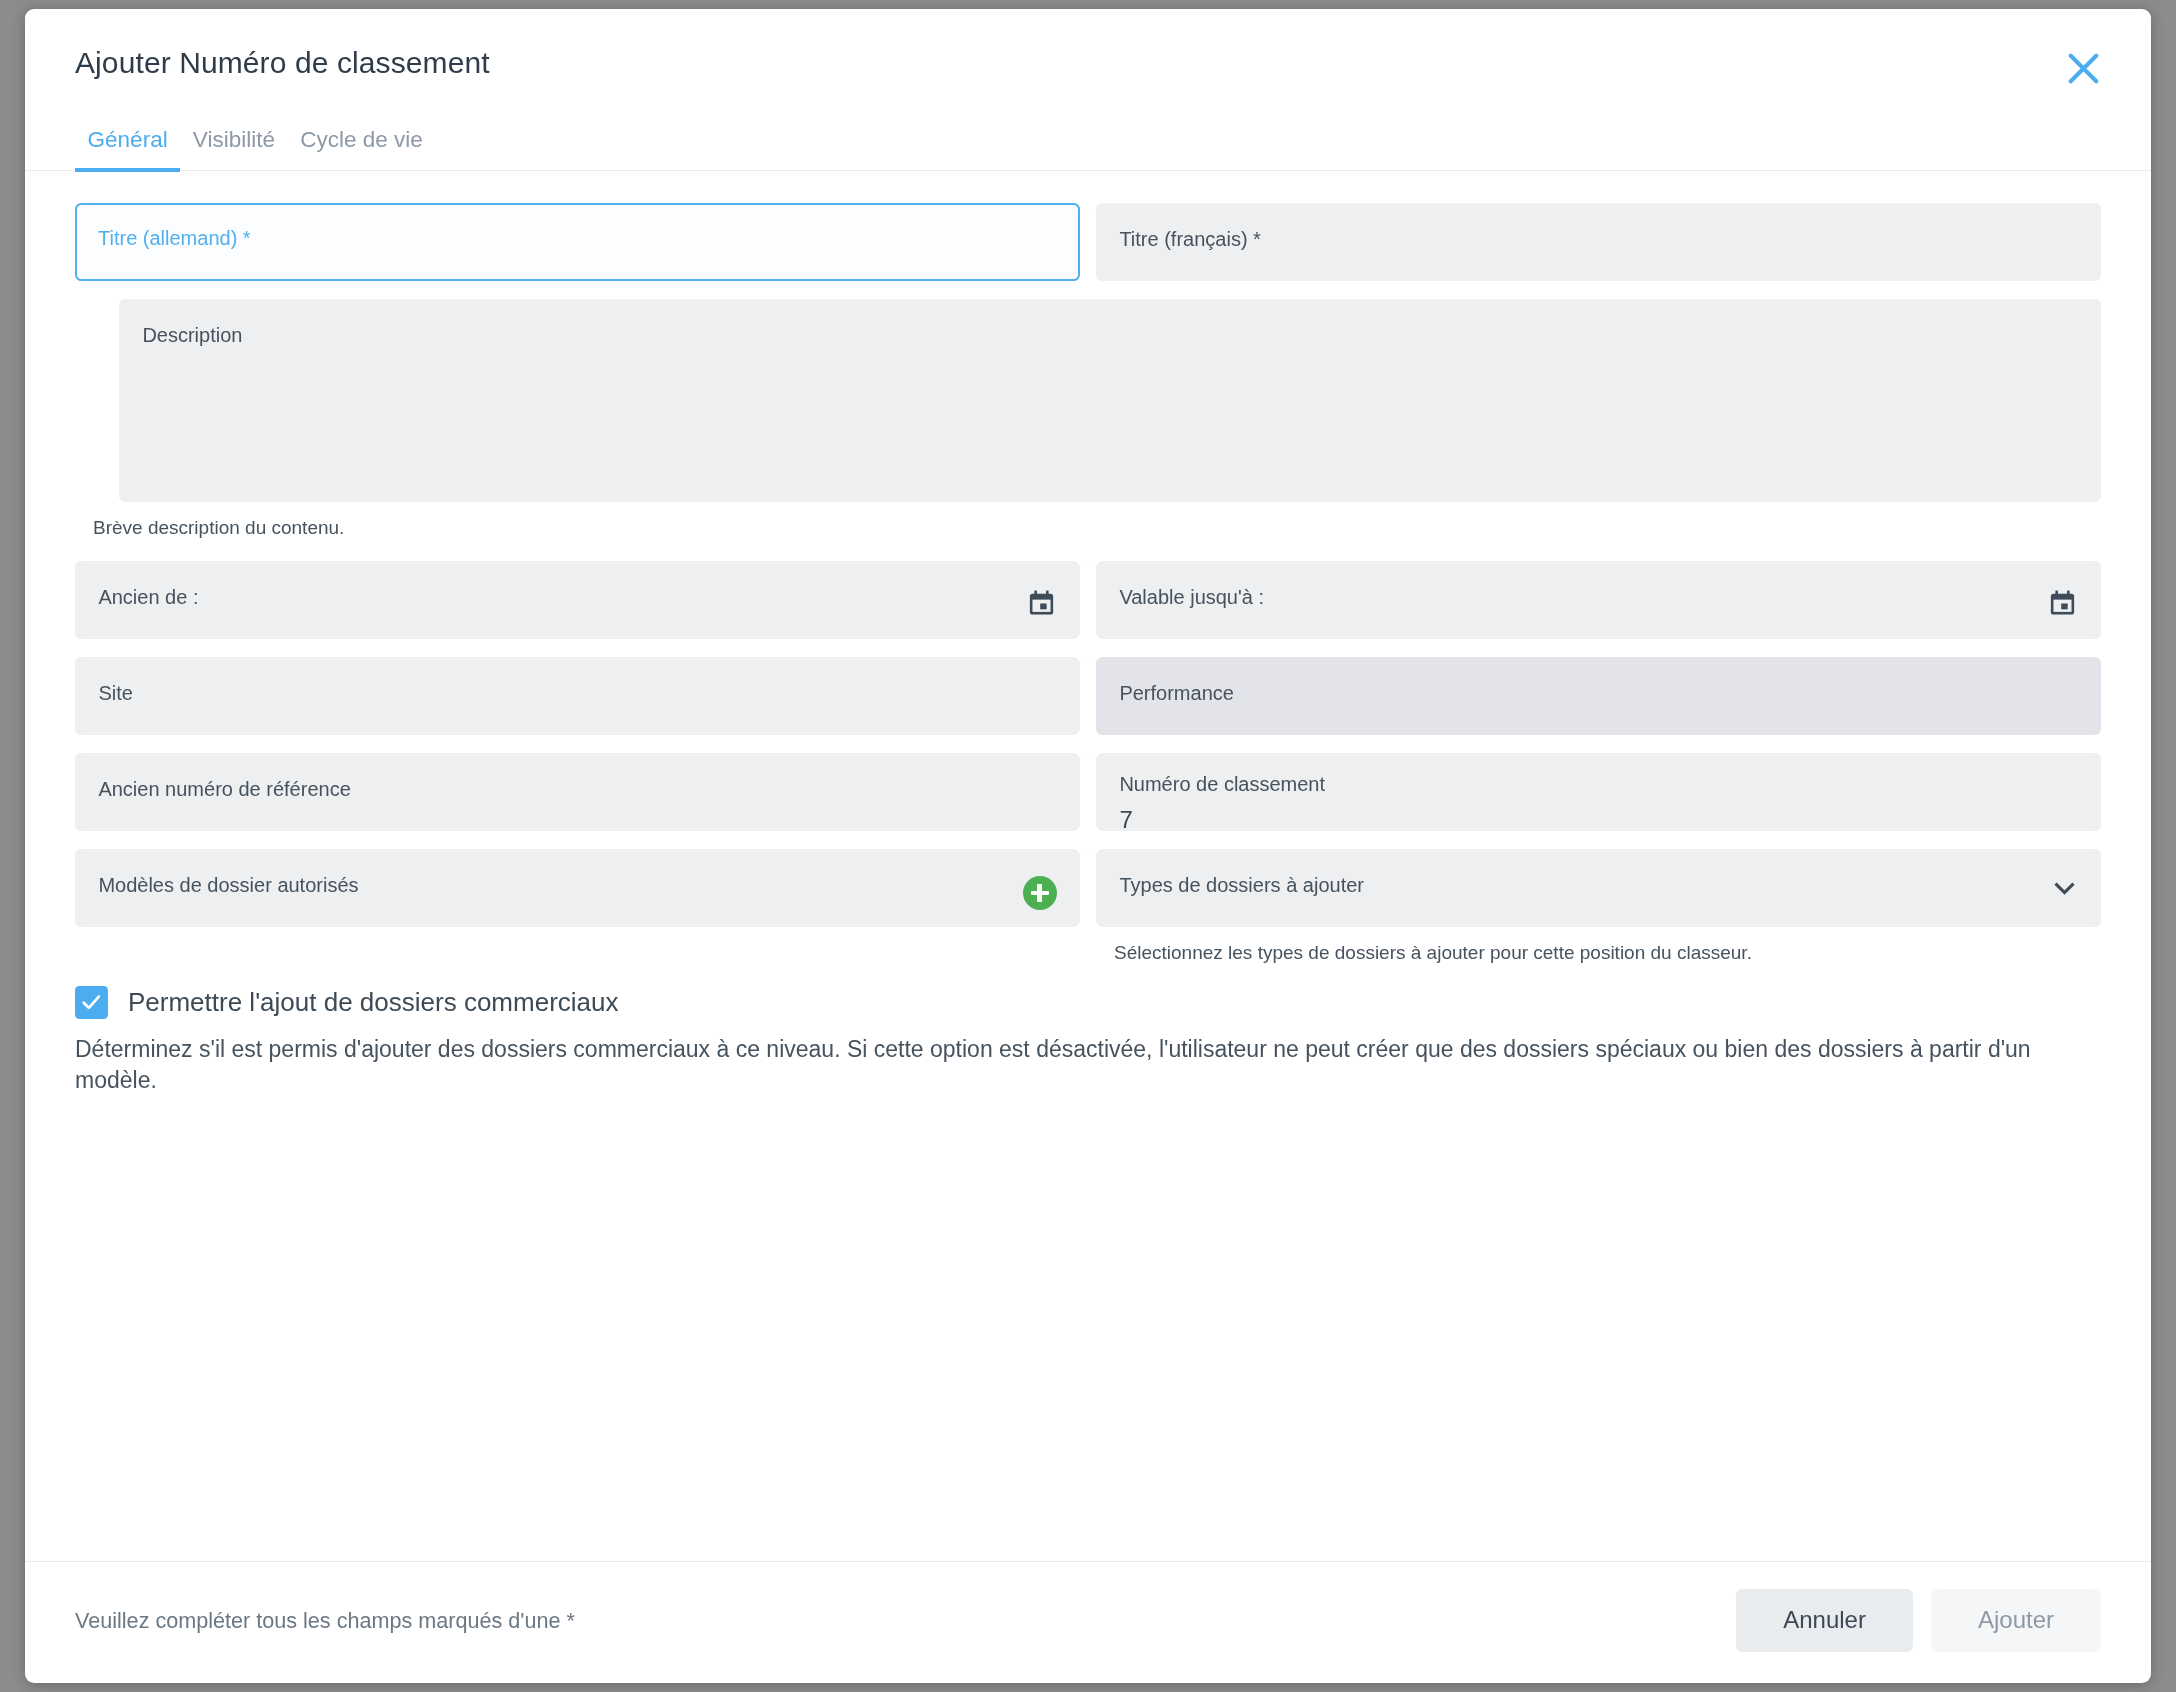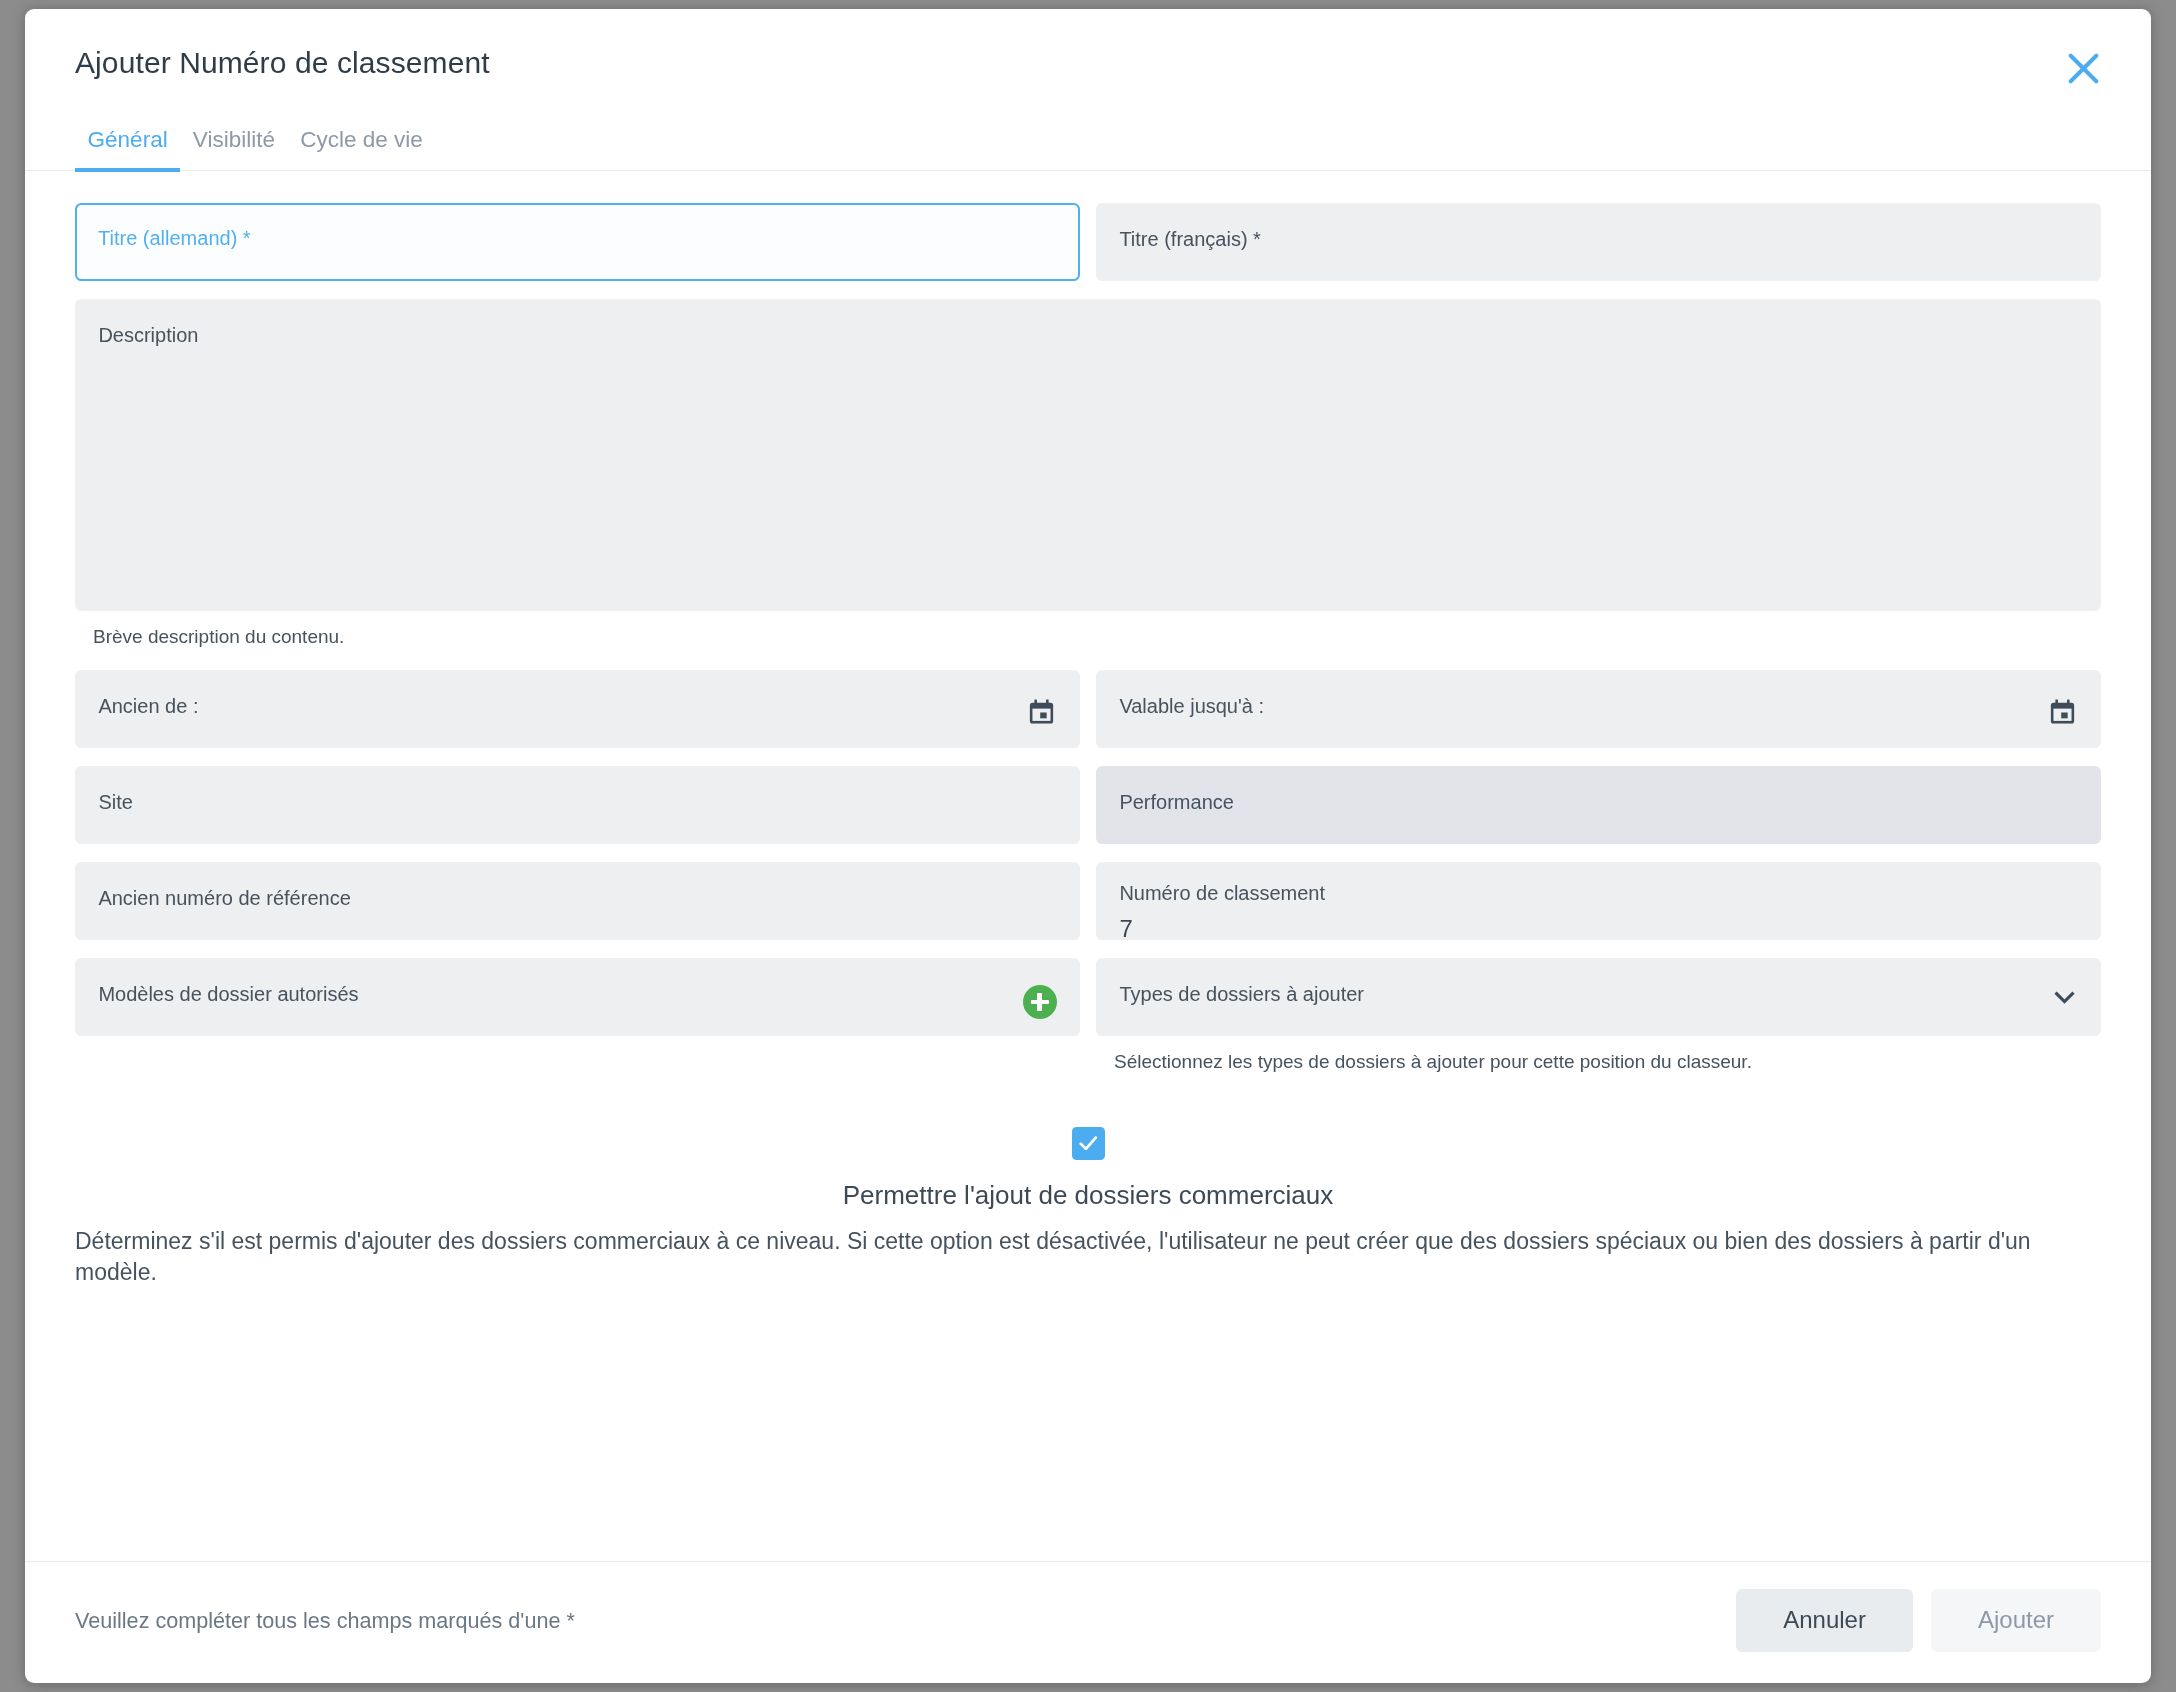--- a/index.html
+++ b/index.html
@@ -93,21 +93,21 @@
     padding: 25px 23.4px 0 23.4px;
     height: 78px;
     cursor: text;
   }
   .field.hoverish { background: #e2e4e9; }
   .field.focused {
     background: #fbfdff;
     border: 2.7px solid #52b0ef;
     padding: 22.5px 21px 0 21px;
   }
-  .field.tall { height: 312px; }
+  .field.tall { height: 203px; margin-left: 44px; }
   .field-label {
     font-size: 20px;
     color: #46535f;
     line-height: 1.1;
     pointer-events: none;
     display: block;
   }
   .field.focused .field-label { color: #52b0ef; }
   .field-value {
     font-size: 24px;
@@ -153,23 +153,21 @@
     border-radius: 0.9px;
   }
   .plus-btn::before { width: 18px; height: 4.5px; }
   .plus-btn::after  { width: 4.5px; height: 18px; }
 
   
   .check-row {
     display: flex;
     align-items: center;
     gap: 20px;
-    margin-top: 32px;
-    cursor: pointer;
-    flex-direction: column;
+    cursor: pointer;
   }
   .checkbox {
     width: 33px; height: 33px;
     border-radius: 4.5px;
     background: #4cacf0;
     display: flex; align-items: center; justify-content: center;
     flex: 0 0 auto;
   }
   .check-label {
     font-size: 26px;

